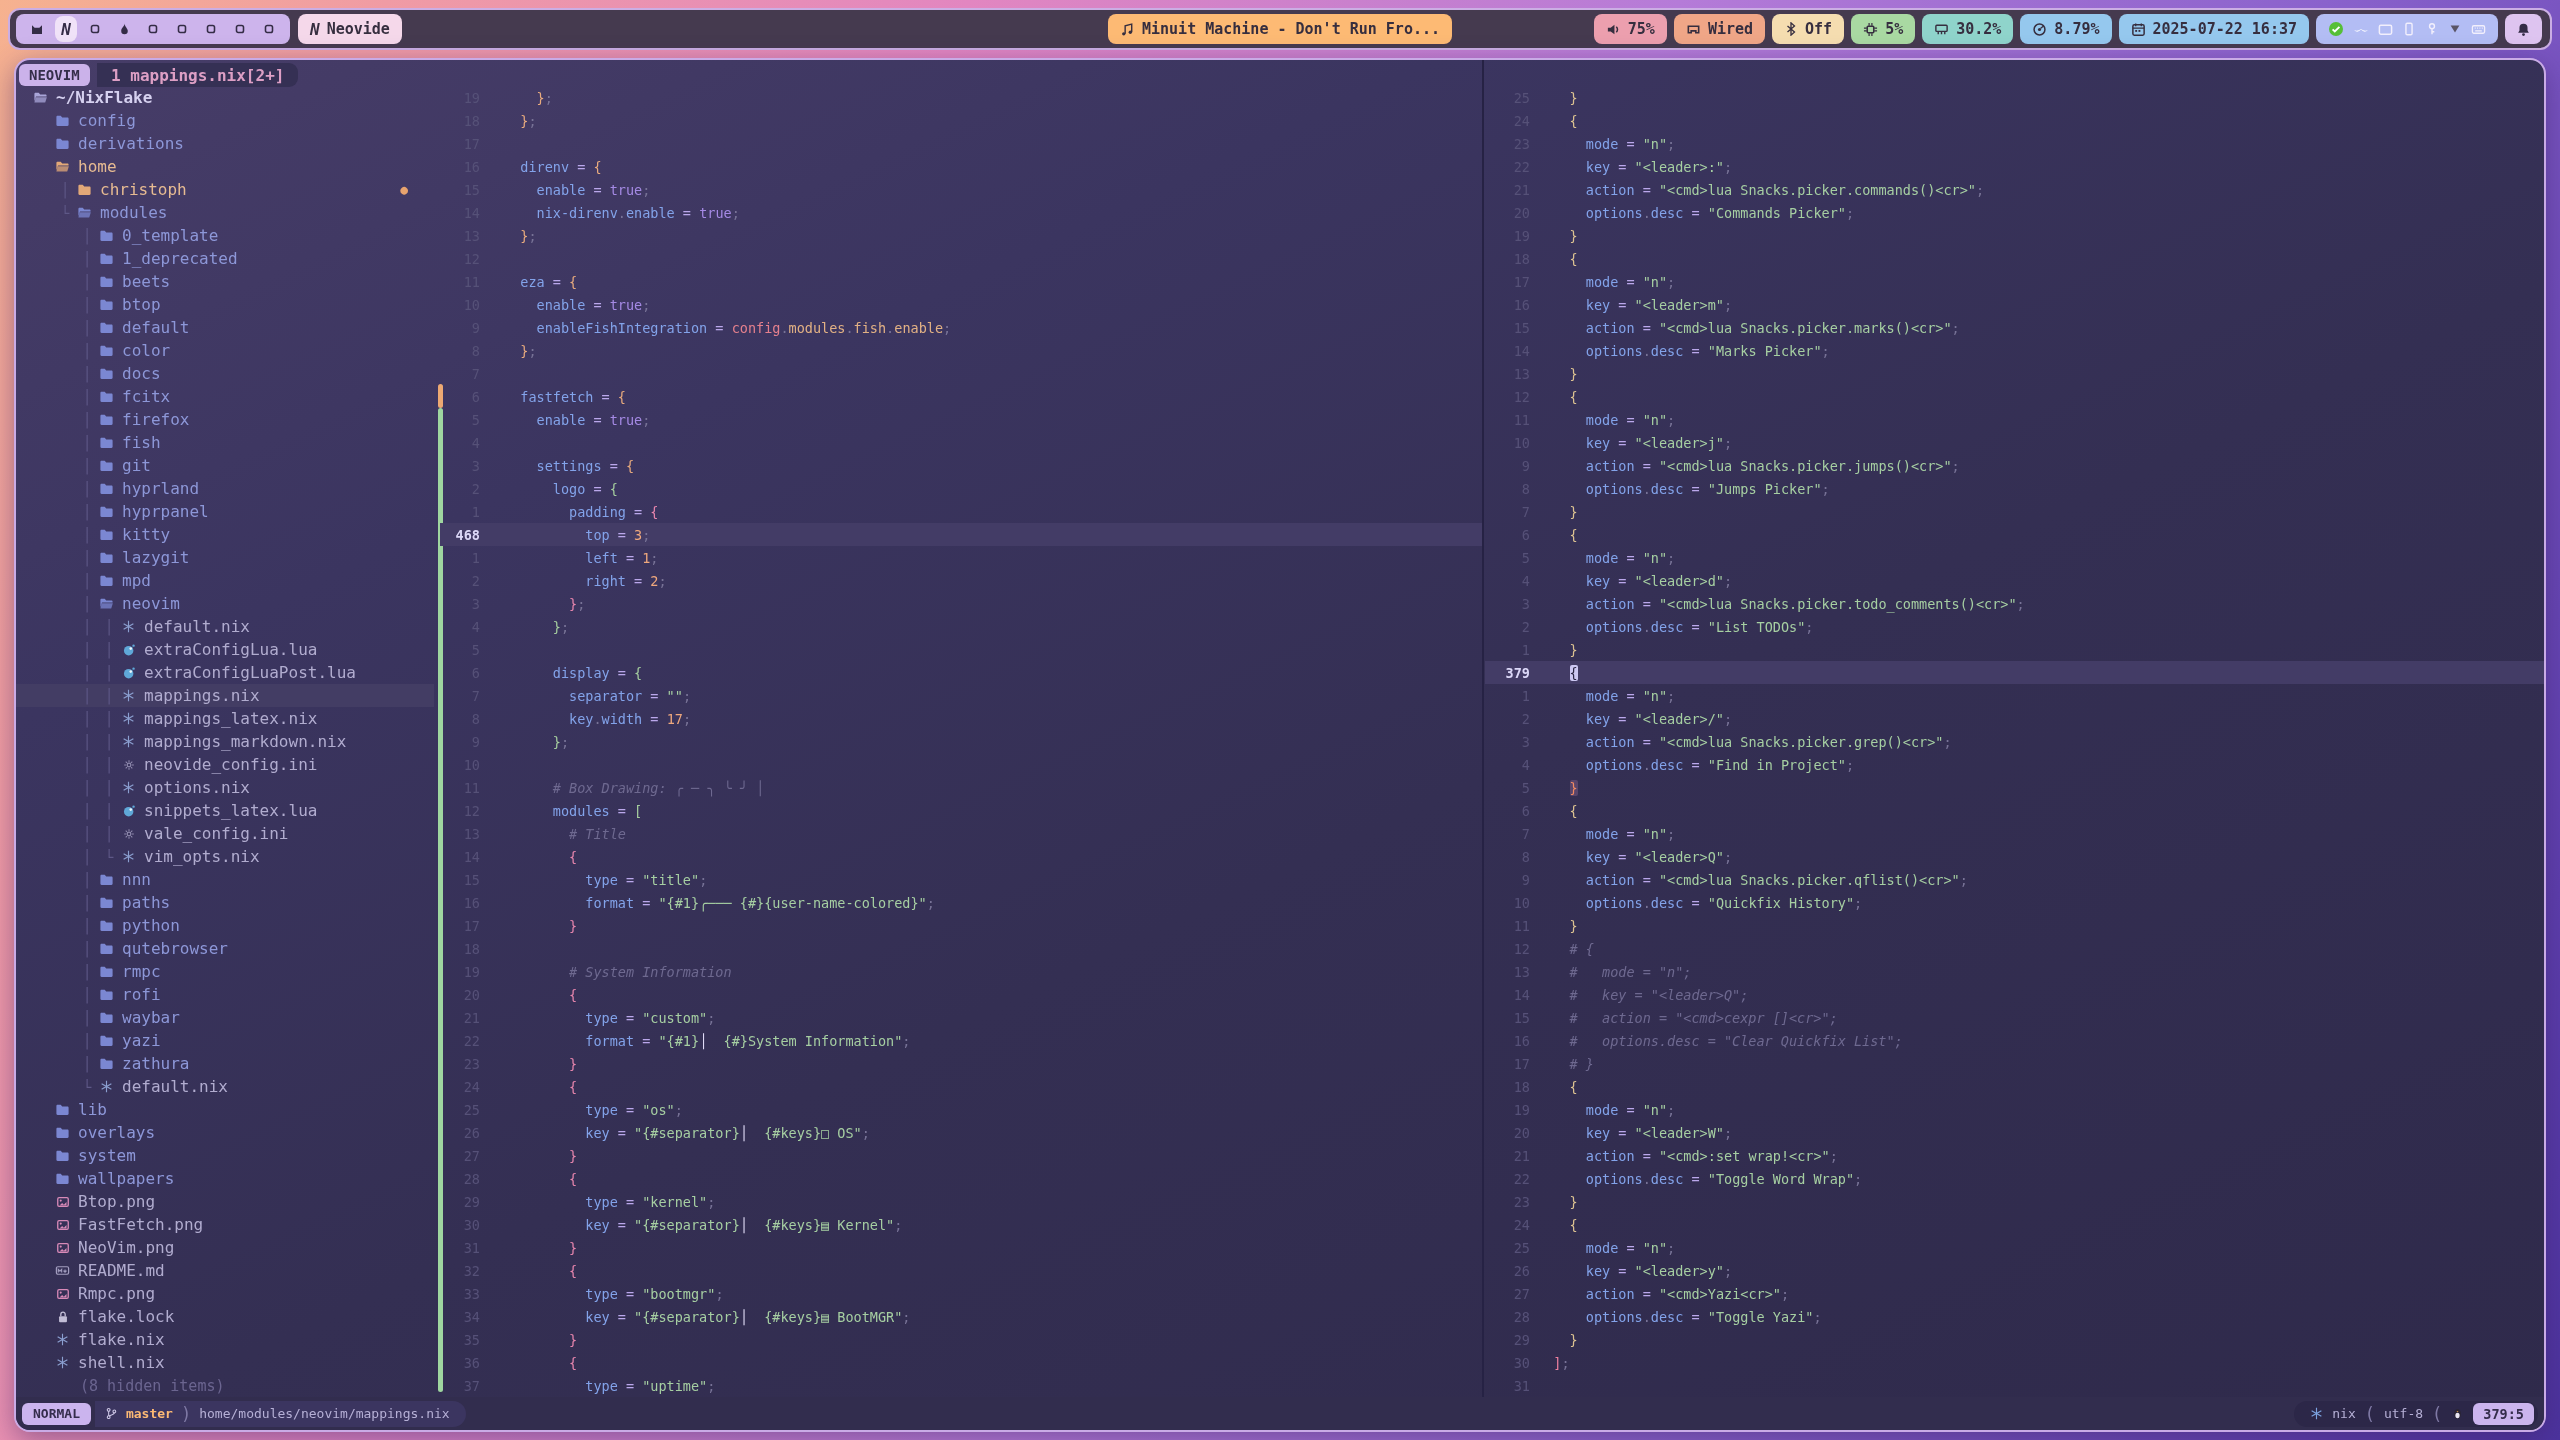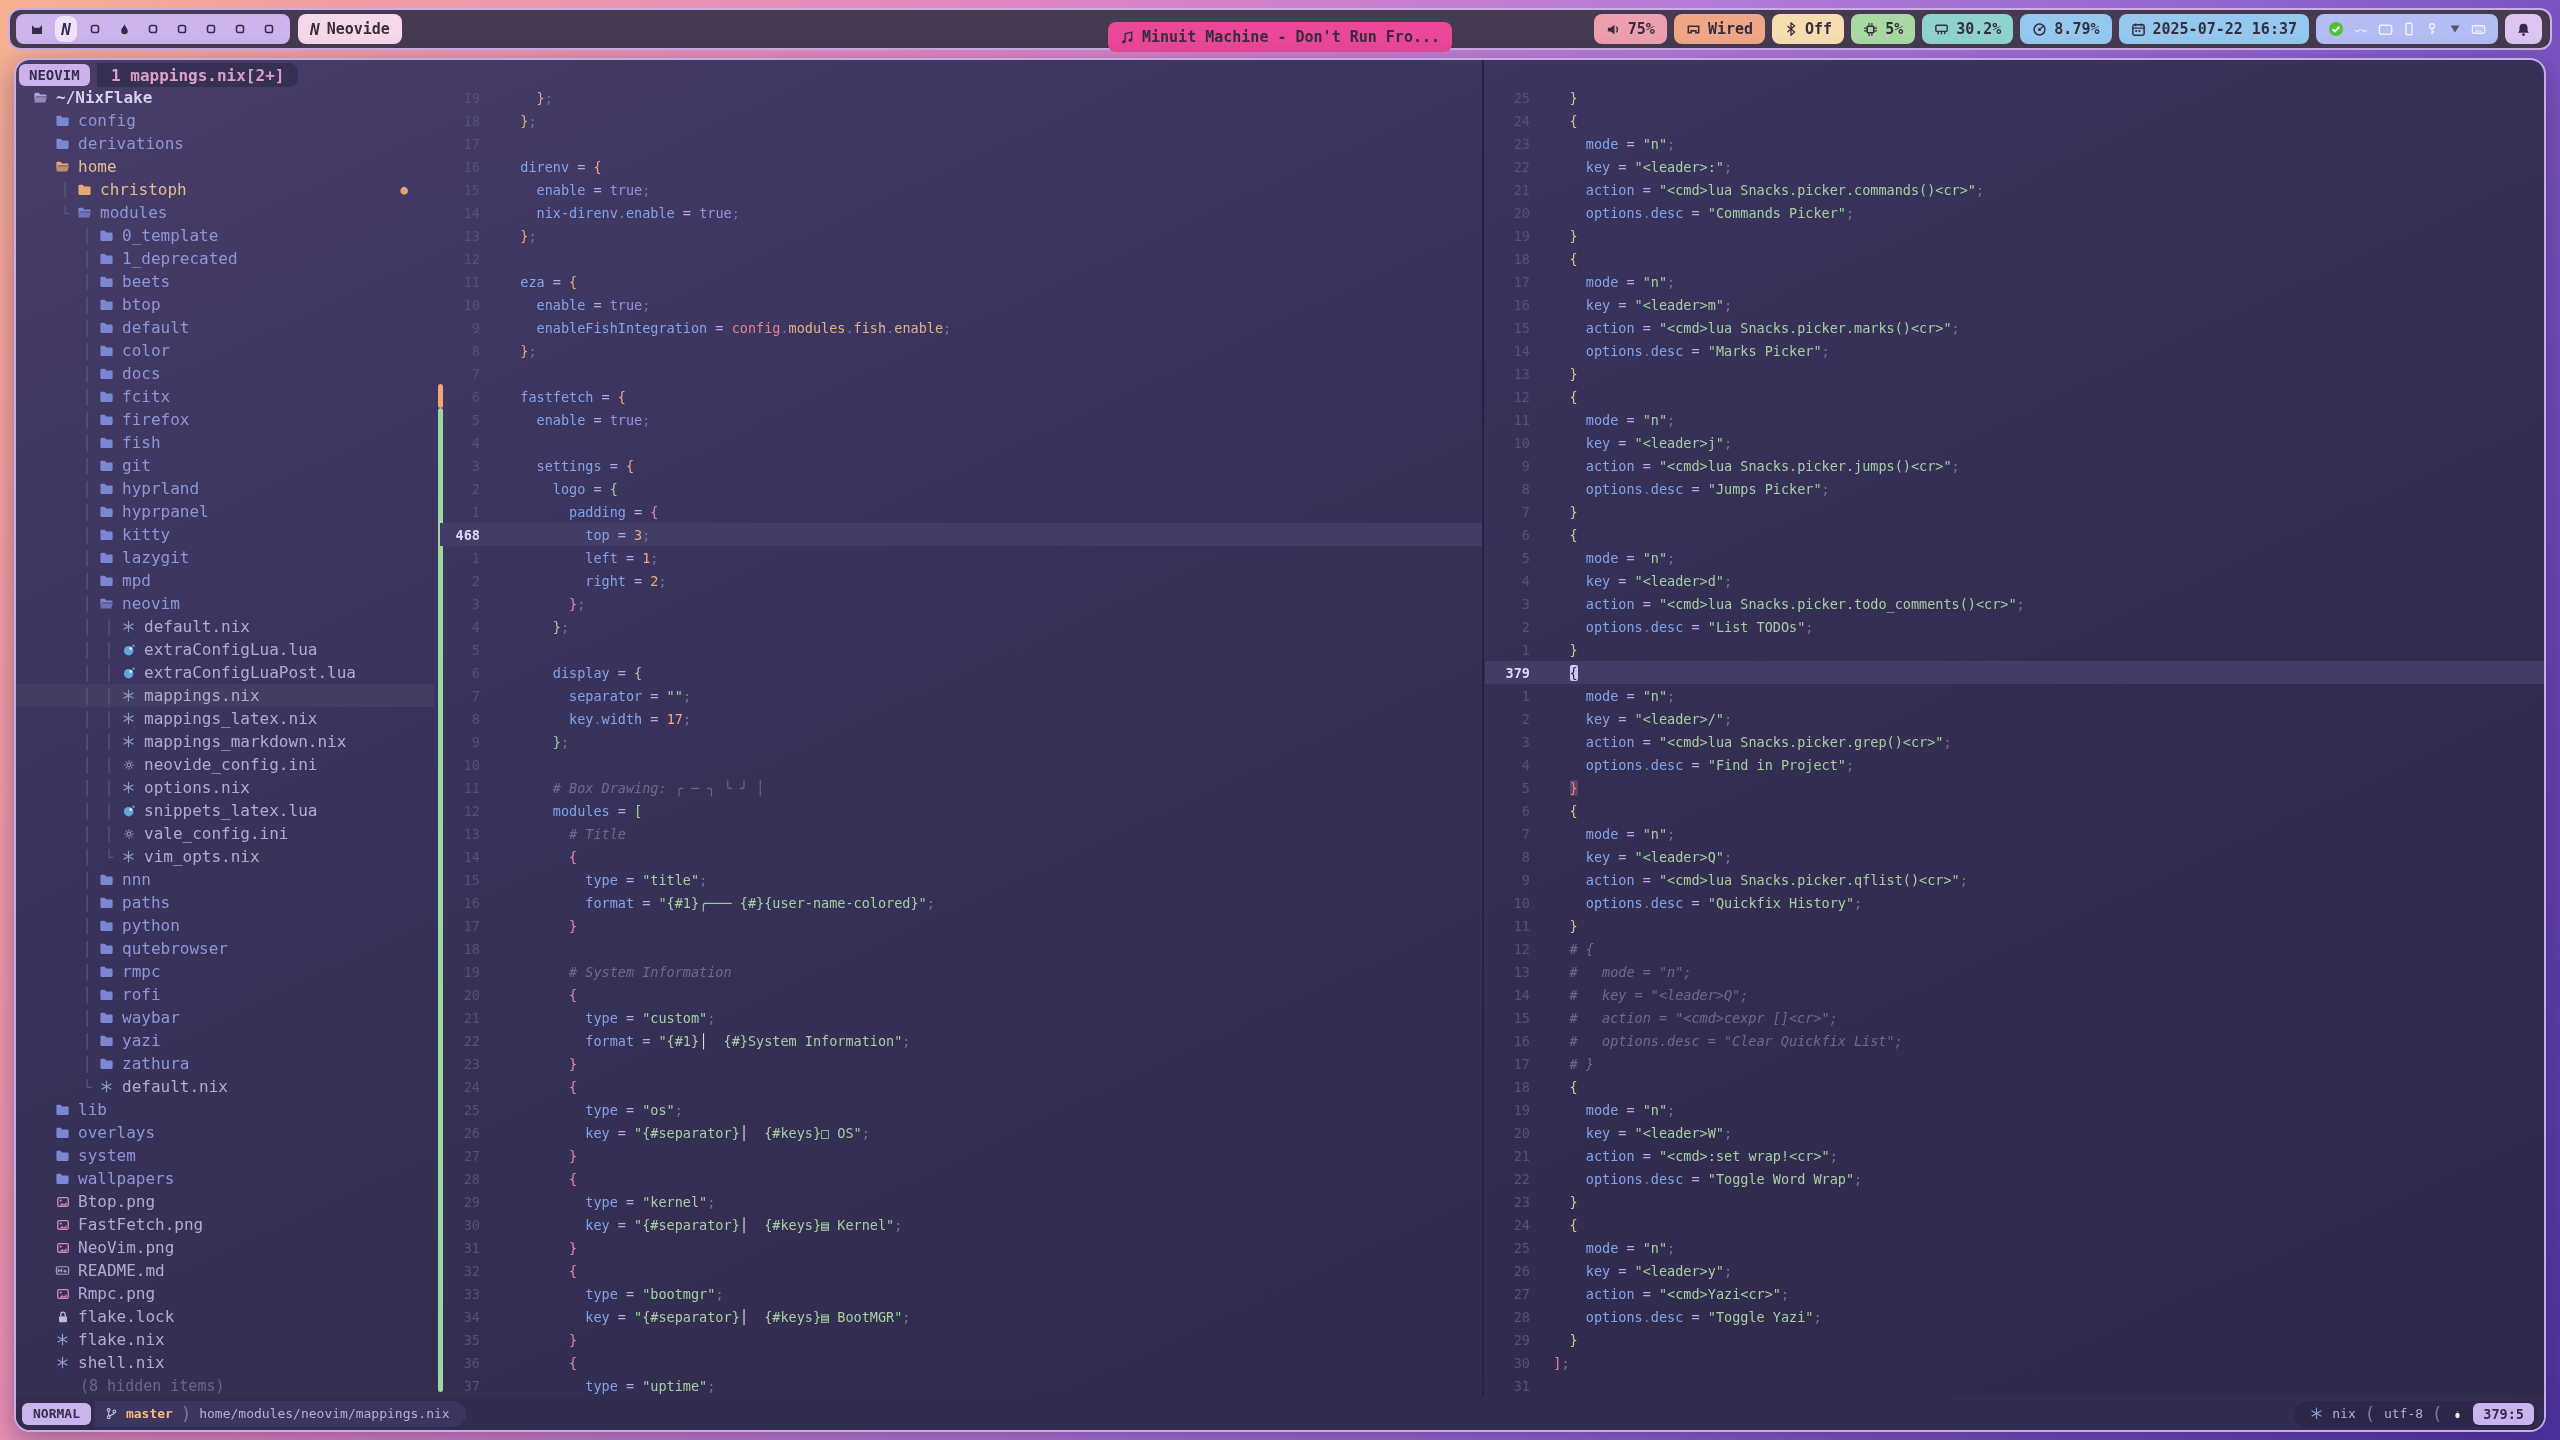--- a/index.html
+++ b/index.html
@@ -10,21 +10,21 @@
   .topbar{position:absolute;left:8px;top:8px;width:2544px;height:42px;background:#453a4f;
     border:2px solid #cbaee4;border-radius:12px;box-sizing:border-box;display:flex;align-items:center;}
   .tb-left{display:flex;align-items:center;gap:8px;padding-left:6px;}
   .pill{height:30px;border-radius:8px;display:flex;align-items:center;gap:7px;padding:0 12px;
     color:#362e3f;font-weight:bold;font-size:15px;white-space:nowrap;box-sizing:border-box;}
   .ws{background:#cdb4ec;gap:11px;padding:0 12px;}
   .ws .wsi{display:flex;align-items:center;justify-content:center;width:18px;height:22px;color:#342c46;}
   .ws .active{background:#f0e2f8;border-radius:6px;box-shadow:0 0 0 2px #f0e2f8;}
   .nchar{font-weight:bold;font-size:16px;font-style:italic;}
   .neovide-pill{background:#f5d8ea;}
-  .music-pill{position:absolute;left:50%;top:50%;transform:translate(-50%,-50%);background:#ec4899;margin-top:8px;}
+  .music-pill{position:absolute;left:50%;top:50%;transform:translate(-50%,-50%);background:#fdba74;}
   .tb-right{margin-left:auto;display:flex;align-items:center;gap:7px;padding-right:8px;}
   .tray{background:#b3bdf4;gap:9px;color:#f2effc;}
   .tray .tri{color:#5a5566;}
   .bell-pill{background:#dec4f0;color:#342c46;padding:0 11px;}
   svg{display:block;}
   
   .window{position:absolute;left:14px;top:58px;width:2532px;height:1374px;box-sizing:border-box;
     border:2px solid #c9abe6;border-radius:16px;overflow:hidden;
     background:linear-gradient(155deg,#473d68 0%,#3b3560 26%,#342f53 55%,#2f2a4b 100%);
     box-shadow:0 8px 28px rgba(58,32,98,.45);}

